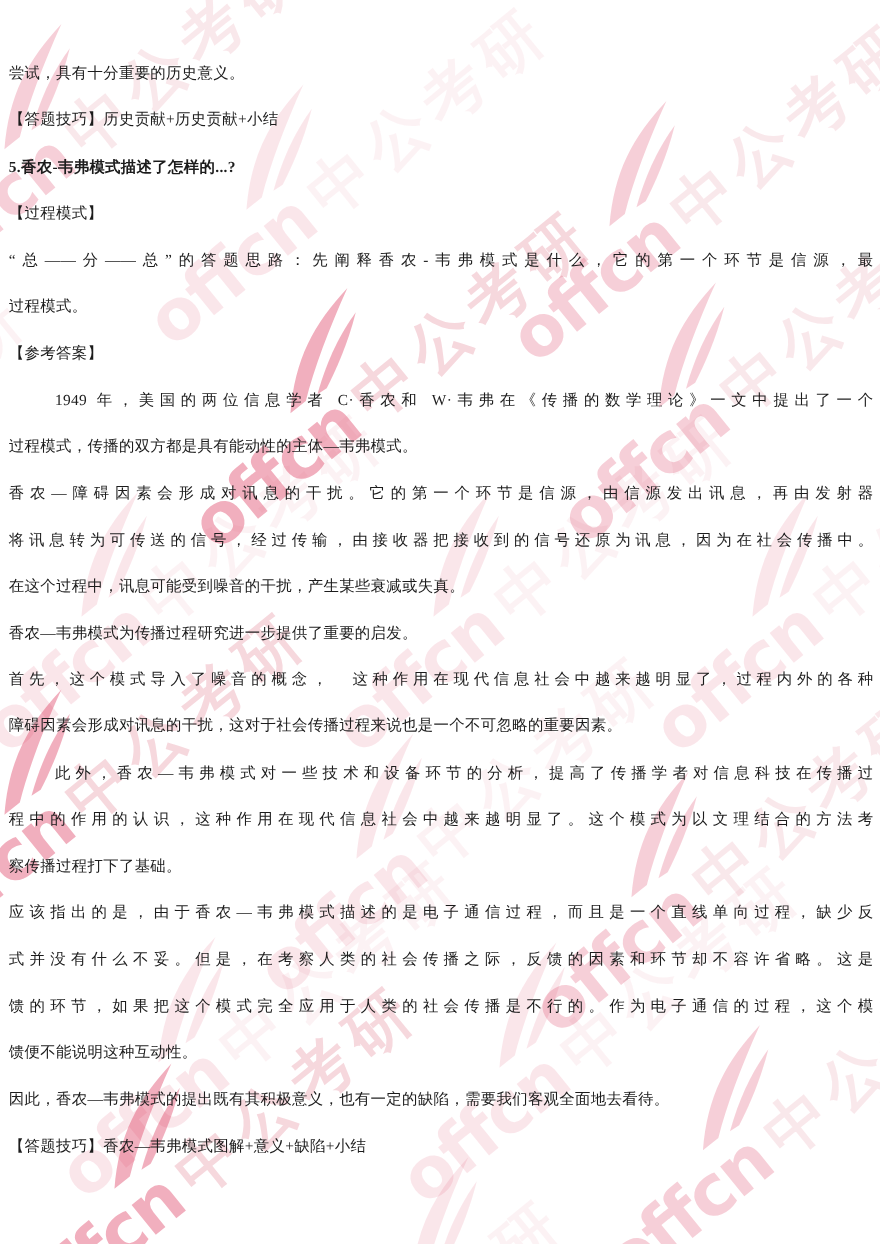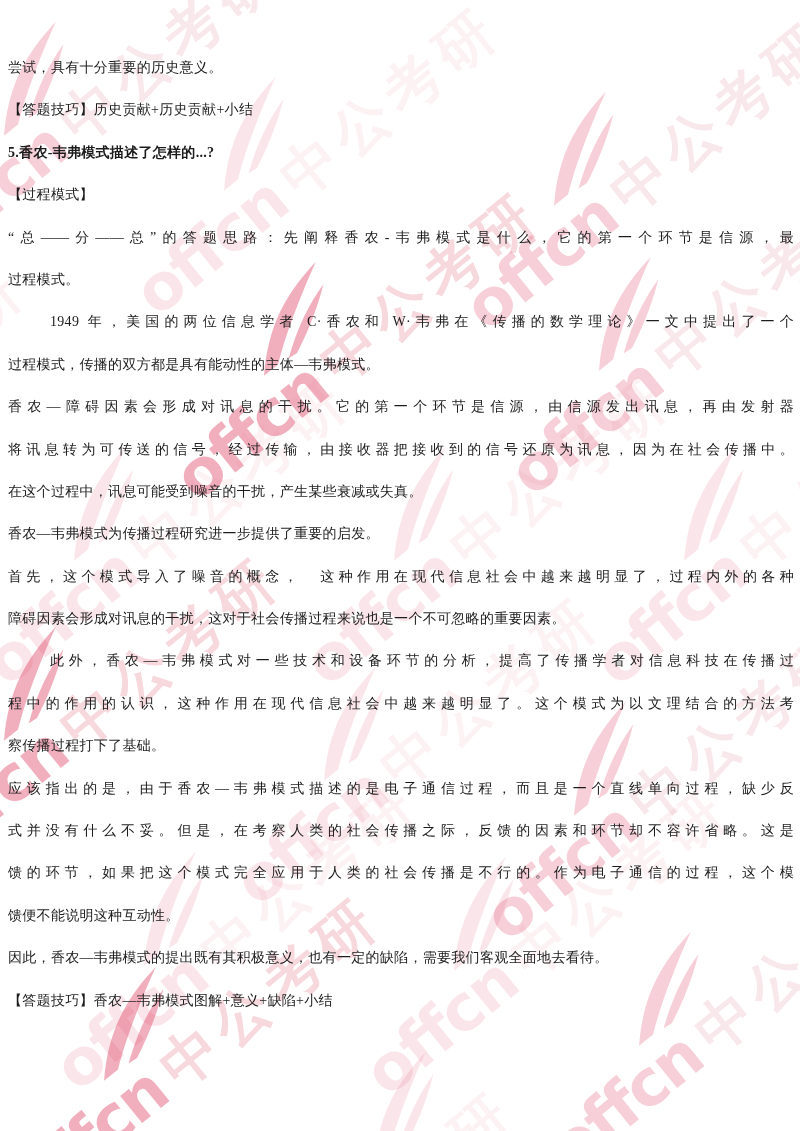--- a/index.html
+++ b/index.html
@@ -216,20 +216,21 @@
         <span class="wm-cn" style="color:#dd6b80">中公考研</span>
       </div>
     </div>
   <div class="content">
       <div class="line">尝试，具有十分重要的历史意义。</div>
       <div class="line">【答题技巧】历史贡献+历史贡献+小结</div>
       <div class="line b">5.香农-韦弗模式描述了怎样的...?</div>
       <div class="line">【过程模式】</div>
       <div class="line j">“总——分——总”的答题思路：先阐释香农-韦弗模式是什么，它的第一个环节是信源，最</div>
       <div class="line">过程模式。</div>
+      <div class="line">【参考答案】</div>
       <div class="line ind j">1949 年，美国的两位信息学者 C·香农和 W·韦弗在《传播的数学理论》一文中提出了一个</div>
       <div class="line">过程模式，传播的双方都是具有能动性的主体—韦弗模式。</div>
       <div class="line j">香农—障碍因素会形成对讯息的干扰。它的第一个环节是信源，由信源发出讯息，再由发射器</div>
       <div class="line j">将讯息转为可传送的信号，经过传输，由接收器把接收到的信号还原为讯息，因为在社会传播中。</div>
       <div class="line">在这个过程中，讯息可能受到噪音的干扰，产生某些衰减或失真。</div>
       <div class="line">香农—韦弗模式为传播过程研究进一步提供了重要的启发。</div>
       <div class="line j">首先，这个模式导入了噪音的概念，　这种作用在现代信息社会中越来越明显了，过程内外的各种</div>
       <div class="line">障碍因素会形成对讯息的干扰，这对于社会传播过程来说也是一个不可忽略的重要因素。</div>
       <div class="line ind j">此外，香农—韦弗模式对一些技术和设备环节的分析，提高了传播学者对信息科技在传播过</div>
       <div class="line j">程中的作用的认识，这种作用在现代信息社会中越来越明显了。这个模式为以文理结合的方法考</div>

